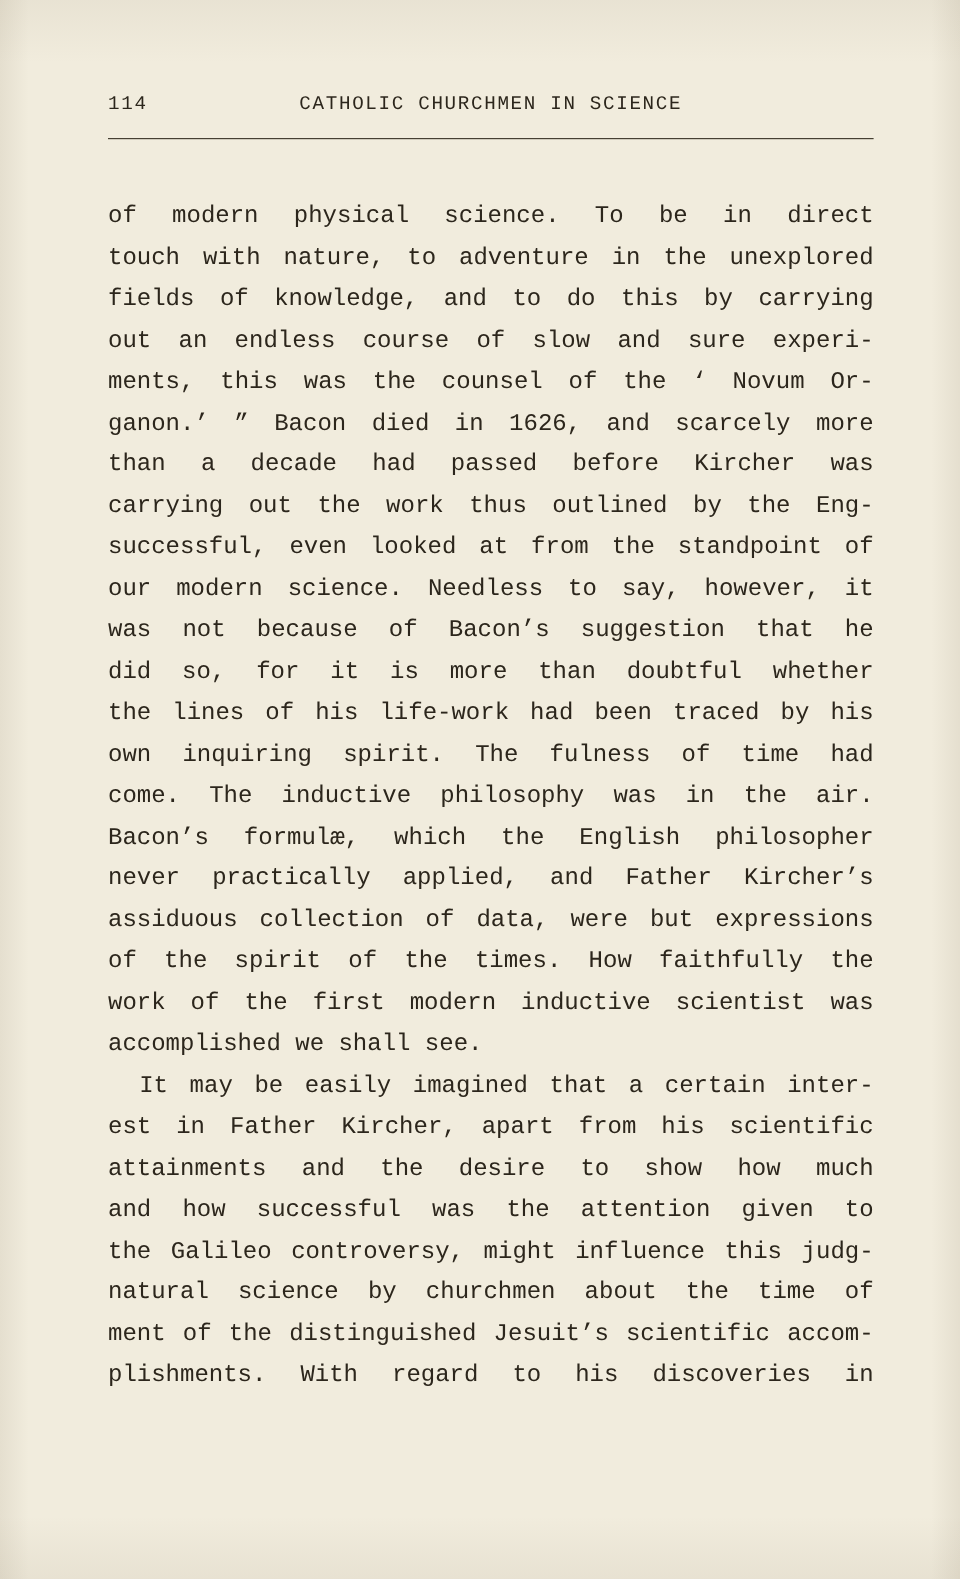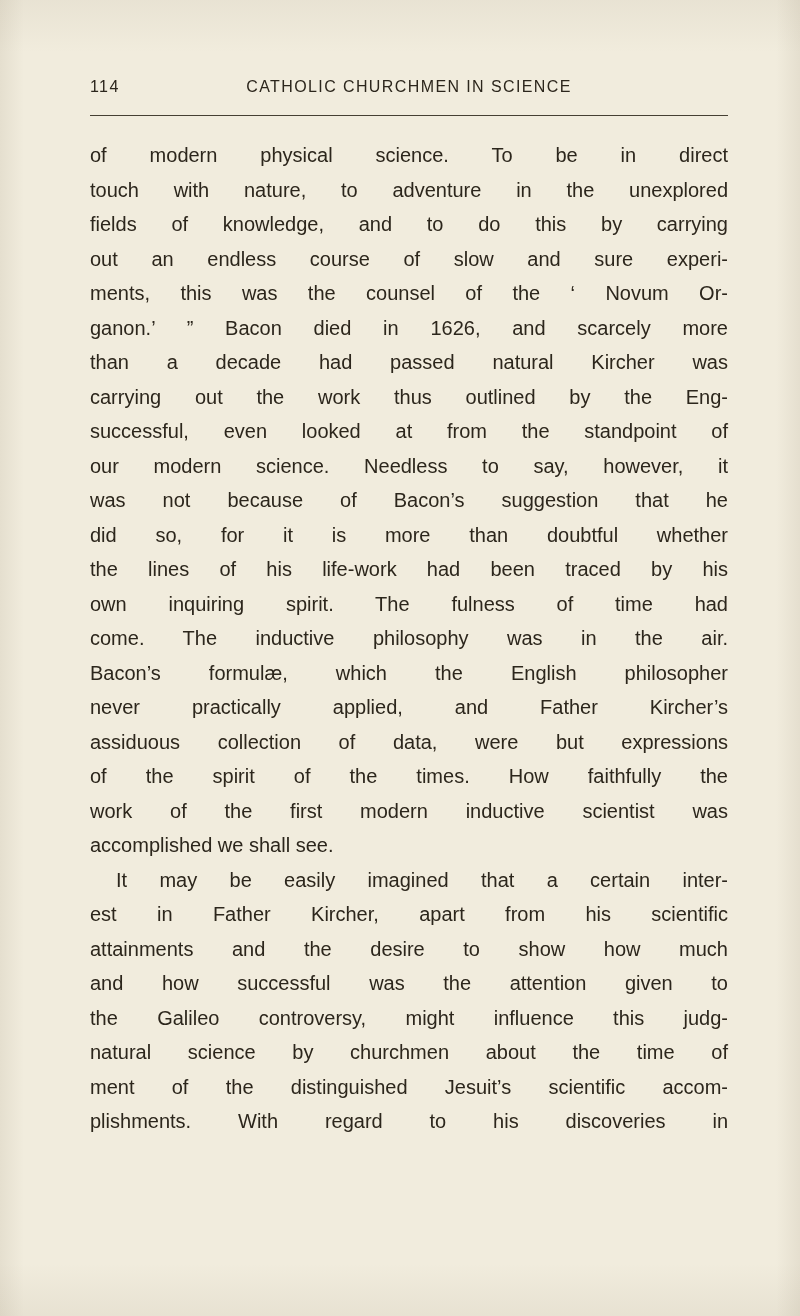--- a/index.html
+++ b/index.html
@@ -11,21 +11,21 @@
     position: relative;
     width: 800px;
     height: 1316px;
     margin: 0 auto;
     box-sizing: border-box;
     padding: 78px 72px 0 90px;
     background: #f1ecdd;
     background-image:
       linear-gradient(90deg, rgba(120,105,80,0.10) 0%, rgba(120,105,80,0.0) 3%, rgba(120,105,80,0.0) 97%, rgba(120,105,80,0.10) 100%),
       linear-gradient(180deg, rgba(120,105,80,0.07) 0%, rgba(120,105,80,0.0) 4%, rgba(120,105,80,0.0) 96%, rgba(120,105,80,0.08) 100%);
-    font-family: Liberation Sans, sans-serif;
+    font-family: Liberation Mono, monospace;
     color: #2c261c;
     overflow: hidden;
   }
   .page-header {
     position: relative;
     height: 22px;
     font-size: 16px;
     letter-spacing: 1.4px;
     white-space: nowrap;
   }
@@ -36,21 +36,21 @@
   }
   .running-title {
     text-align: center;
   }
   .header-rule {
     border: none;
     border-top: 1.6px solid #464033;
     margin: 15px 0 0 0;
   }
   .page-body {
-    margin-top: 22px;
+    margin-top: 48px;
     font-size: 20px;
     line-height: 34.5px;
   }
   .text-line {
     text-align: justify;
     text-align-last: justify;
     white-space: normal;
   }
   .text-line.para-end {
     text-align-last: left;
@@ -73,21 +73,21 @@
 
   <div class="page-body">
 
     <div class="paragraph">
       <div class="text-line">of modern physical science.  To be in direct</div>
       <div class="text-line">touch with nature, to adventure in the unexplored</div>
       <div class="text-line">fields of knowledge, and to do this by carrying</div>
       <div class="text-line">out an endless course of slow and sure experi-</div>
       <div class="text-line">ments, this was the counsel of the ‘ Novum Or-</div>
       <div class="text-line">ganon.’ ”  Bacon died in 1626, and scarcely more</div>
-      <div class="text-line">than a decade had passed natural Kircher was</div>
+      <div class="text-line">than a decade had passed before Kircher was</div>
       <div class="text-line">carrying out the work thus outlined by the Eng-</div>
       <div class="text-line">successful, even looked at from the standpoint of</div>
       <div class="text-line">our modern science.  Needless to say, however, it</div>
       <div class="text-line">was not because of Bacon’s suggestion that he</div>
       <div class="text-line">did so, for it is more than doubtful whether</div>
       <div class="text-line">the lines of his life-work had been traced by his</div>
       <div class="text-line">own inquiring spirit.  The fulness of time had</div>
       <div class="text-line">come.  The inductive philosophy was in the air.</div>
       <div class="text-line">Bacon’s formulæ, which the English philosopher</div>
       <div class="text-line">never practically applied, and Father Kircher’s</div>

